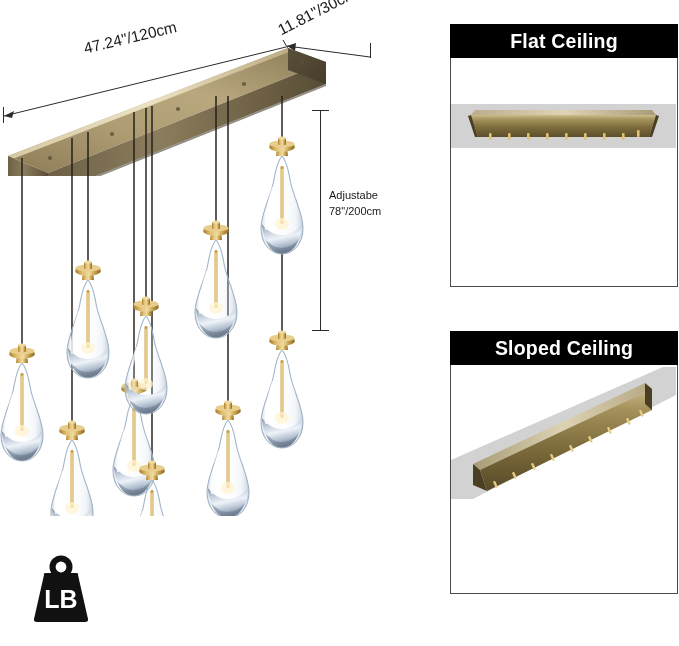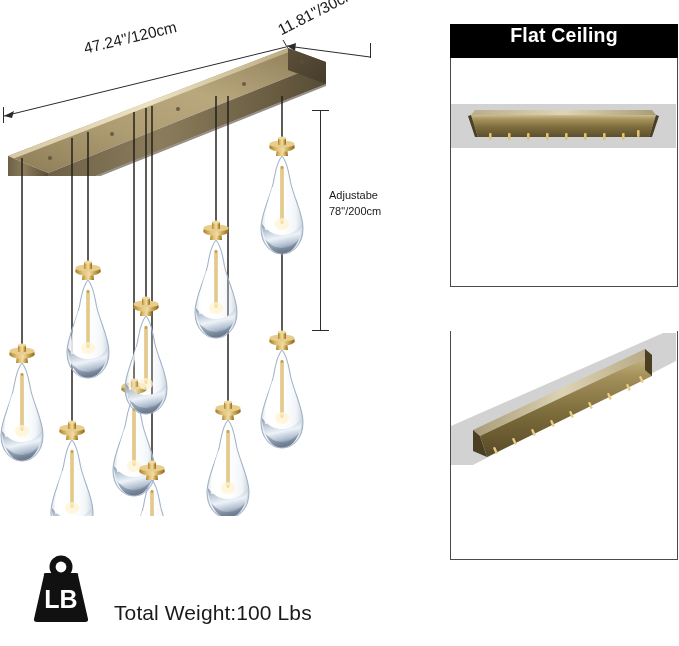--- a/index.html
+++ b/index.html
@@ -35,21 +35,21 @@
   
   #weight-badge{position:absolute;left:28px;top:553px;display:flex;
       align-items:flex-end;gap:20px;}
   #weight-icon{width:66px;height:72px;flex:0 0 auto;}
   #weight-text{font-size:21px;color:#1a1a1a;letter-spacing:.1px;}
 
   
   .panel{position:absolute;width:228px;}
   #panel-flat{left:450px;top:24px;}
   #panel-sloped{left:450px;top:331px;}
-  .panel-header{background:#000;height:34px;display:flex;
+  .panel-header{background:#000;height:34px;display:flex;align-items:center;
       justify-content:center;}
   .panel-title{color:#fff;font-size:19.5px;font-weight:bold;letter-spacing:.2px;}
   .panel-body{border:1.6px solid #4a4a4a;border-top:none;height:228px;
       background:#fff;position:relative;overflow:hidden;}
   .panel-body svg{display:block;position:absolute;left:0;top:0;}
 </style>
 </head>
 <body>
 
 <div class="stage">
@@ -233,21 +233,20 @@
   </div>
 
   <div id="weight-badge">
     <svg id="weight-icon" viewBox="0 0 66 72">
       <circle cx="33" cy="14" r="11.5" fill="#111"></circle>
       <circle cx="33" cy="14" r="5.4" fill="#fff"></circle>
       <path d="M16,22 Q15,20 18,20 L48,20 Q51,20 50,22 L60,66 Q60.5,69 57,69
                L9,69 Q5.5,69 6,66 Z" fill="#111"></path>
       <text x="33" y="55" text-anchor="middle" fill="#fff" font-family="Liberation Sans, sans-serif" font-size="25" font-weight="bold">LB</text>
     </svg>
-    <div id="weight-text">Total Weight:100 Lbs</div>
   </div>
 
   <div class="panel" id="panel-flat">
     <div class="panel-header">
       <span class="panel-title">Flat Ceiling</span>
     </div>
     <div class="panel-body">
       <svg width="225" height="228" viewBox="0 0 225 228">
         <defs>
           <linearGradient id="fcCanopy" x1="0" y1="0" x2="0" y2="1">
@@ -298,20 +297,23 @@
           <line x1="134.3" y1="80" x2="134.3" y2="186"></line>
           <line x1="153.3" y1="80" x2="153.3" y2="196"></line>
           <line x1="172.3" y1="80" x2="172.3" y2="190"></line>
           <line x1="187.3" y1="78" x2="187.3" y2="194"></line>
         </g>
       </svg>
     </div>
   </div>
 
   <div class="panel" id="panel-sloped">
+    <div class="panel-header">
+      <span class="panel-title">Sloped Ceiling</span>
+    </div>
     <div class="panel-body">
       <svg width="225" height="228" viewBox="0 0 225 228">
         <defs>
           <linearGradient id="scCanopy" x1="0" y1="0" x2="0" y2="1">
             <stop offset="0" stop-color="#c9b887"></stop>
             <stop offset=".2" stop-color="#a4915b"></stop>
             <stop offset=".6" stop-color="#7a6939"></stop>
             <stop offset="1" stop-color="#574a28"></stop>
           </linearGradient>
           <linearGradient id="scTop" x1="0" y1="0" x2="1" y2="0">

